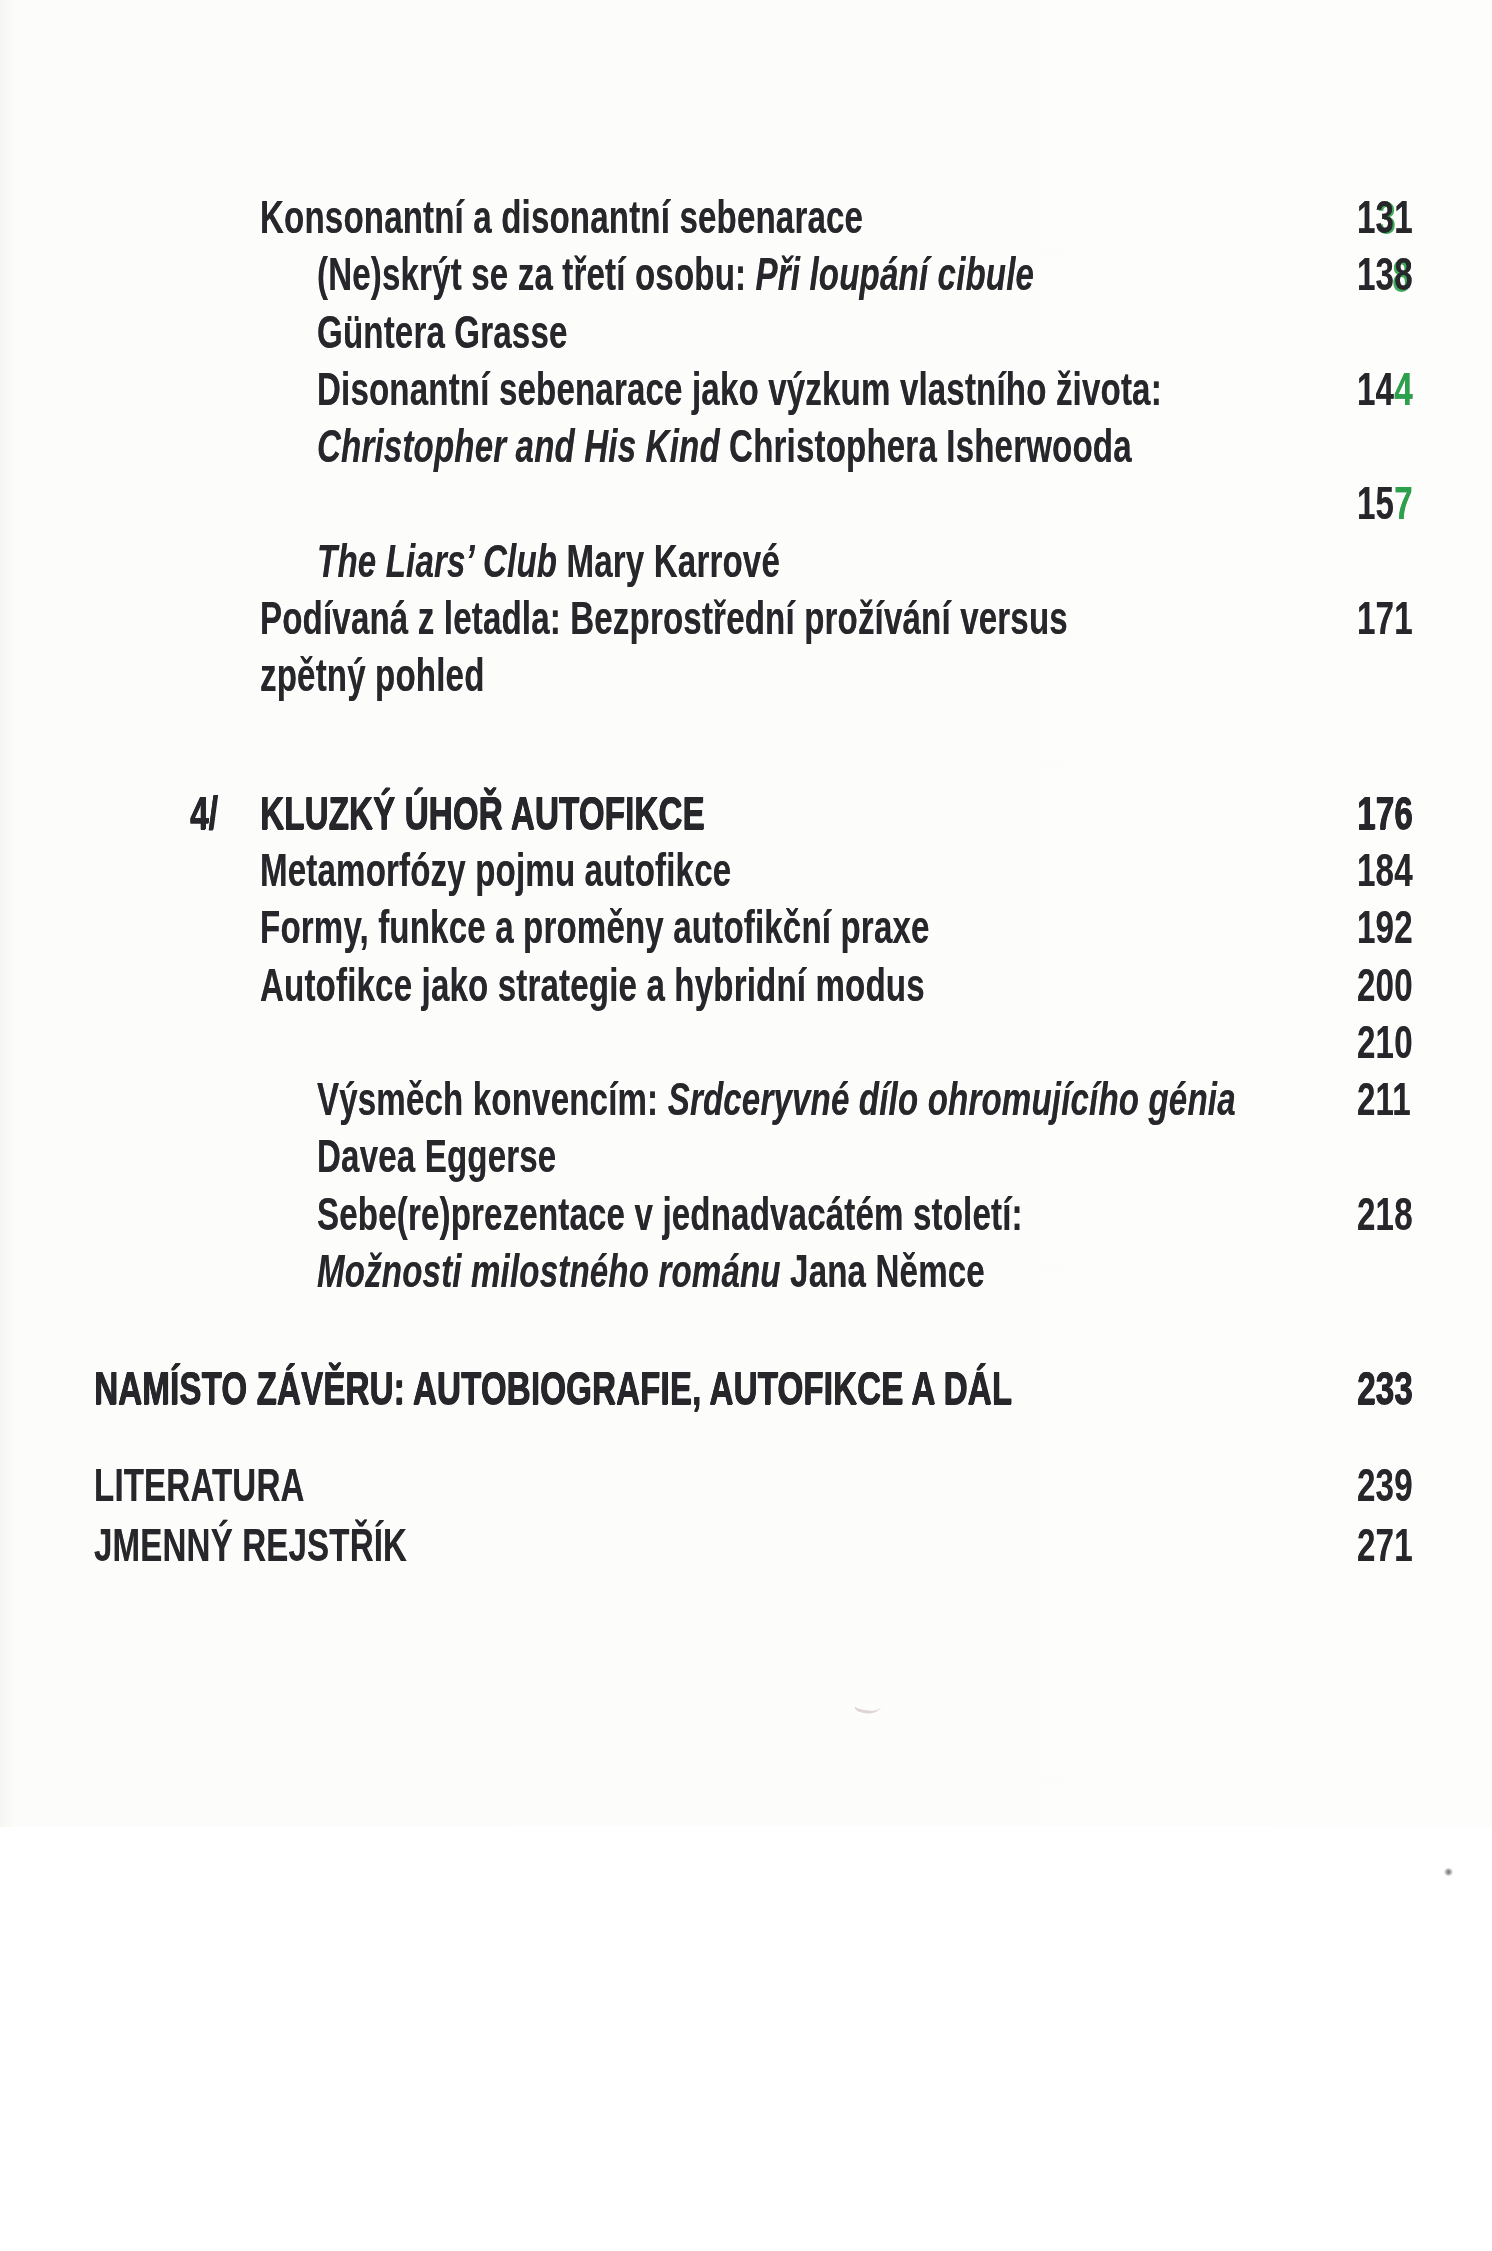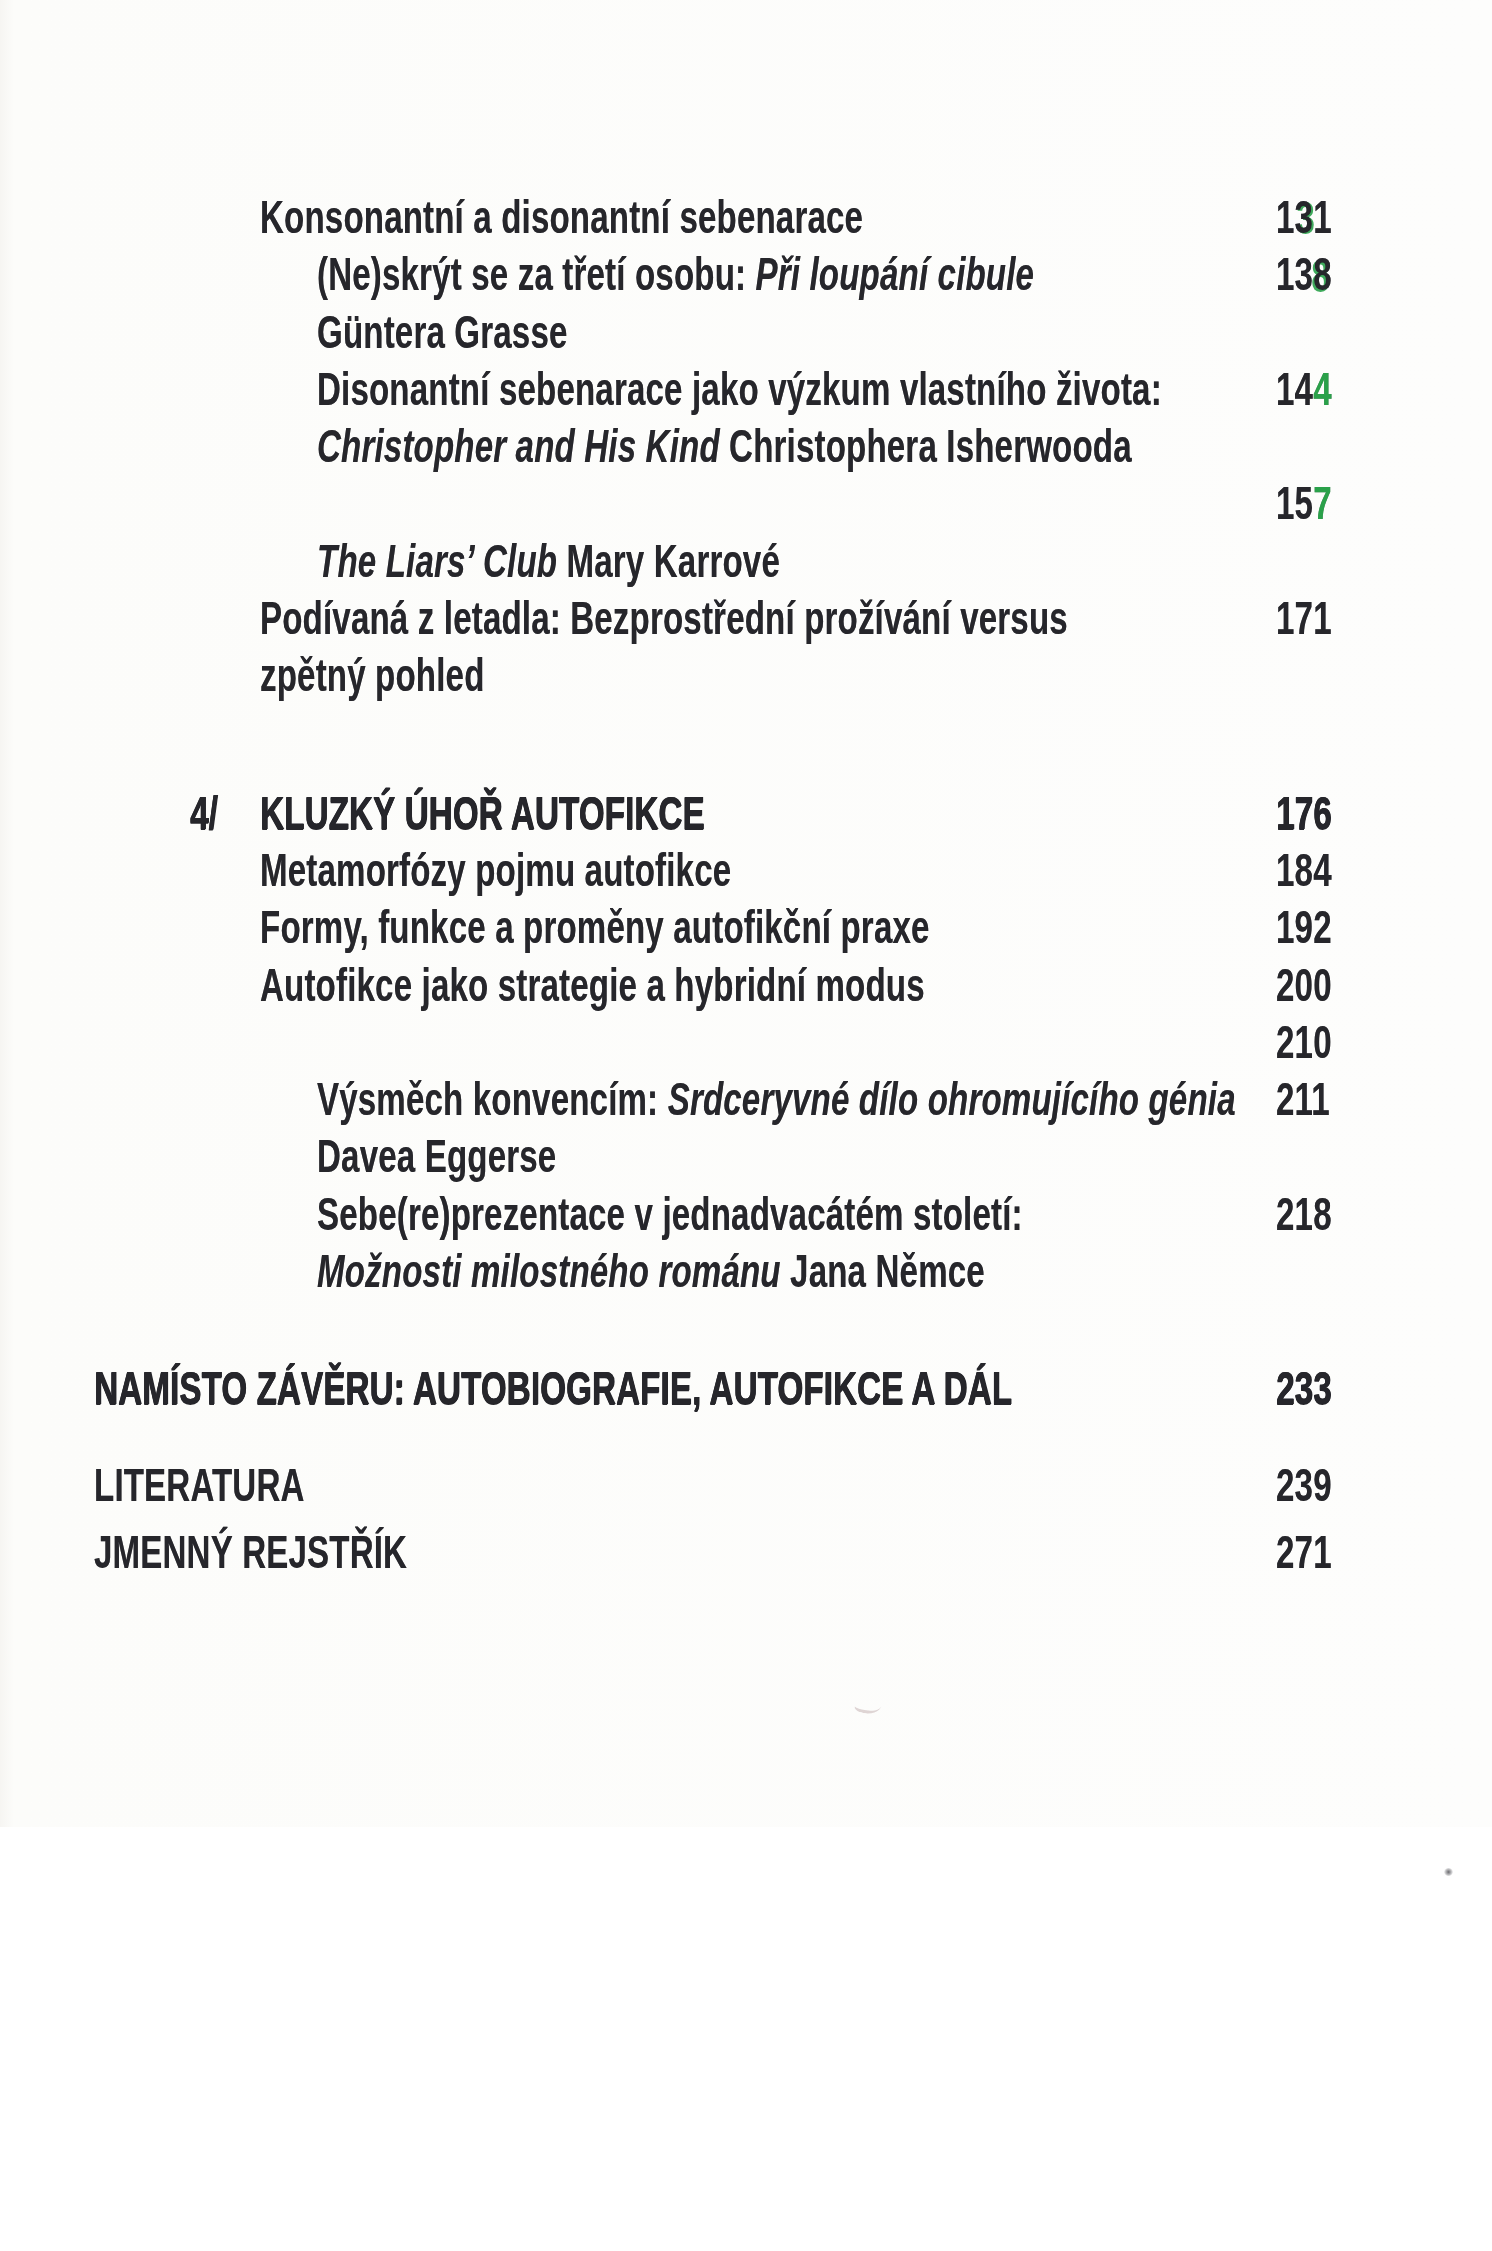--- a/index.html
+++ b/index.html
@@ -29,37 +29,37 @@
     font-weight: 700;
     white-space: nowrap;
     text-shadow: 0 0 0.5px rgba(38,38,43,0.55);
   }
   .row.lv0 { padding-left: 94px; }
   .row.lv1 { padding-left: 260px; }
   .row.lv2 { padding-left: 317px; }
   .row.gap-lg  { margin-top: 80px; }
   .row.gap-md  { margin-top: 60px; }
   .row.gap-md2 { margin-top: 39px; }
-  .row.gap-xs  { margin-top: 10px; }
+  .row.gap-xs  { margin-top: 3px; }
   
   .cx {
     display: inline-block;
     transform: scaleX(0.72);
     transform-origin: 0 50%;
     letter-spacing: 0.2px;
   }
   .it { font-style: italic; }
   .hv { text-shadow: 0.9px 0 0 currentColor, 0 0.6px 0 currentColor, 0 0 0.5px rgba(38,38,43,0.55); }
   .chapter-no {
     position: absolute;
     left: 190px; top: 0;
   }
   .pagecol {
     position: absolute;
-    left: 1276px; top: 0;
+    left: 1357px; top: 0;
     height: 57.3px; line-height: 57.3px;
   }
   .fx-g  { color: #2aa14a; }
   .fx-fr { text-shadow: 2.6px 1.2px 0 rgba(42,161,74,0.9), 0 0 0.5px rgba(38,38,43,0.55); }
   .fx-fl { text-shadow: -2.6px 1.6px 0 rgba(42,161,74,0.9), 0 0 0.5px rgba(38,38,43,0.55); }
   
   .speck-squiggle {
     position: absolute;
     left: 855px; top: 1698px;
     width: 26px; height: 13px;

